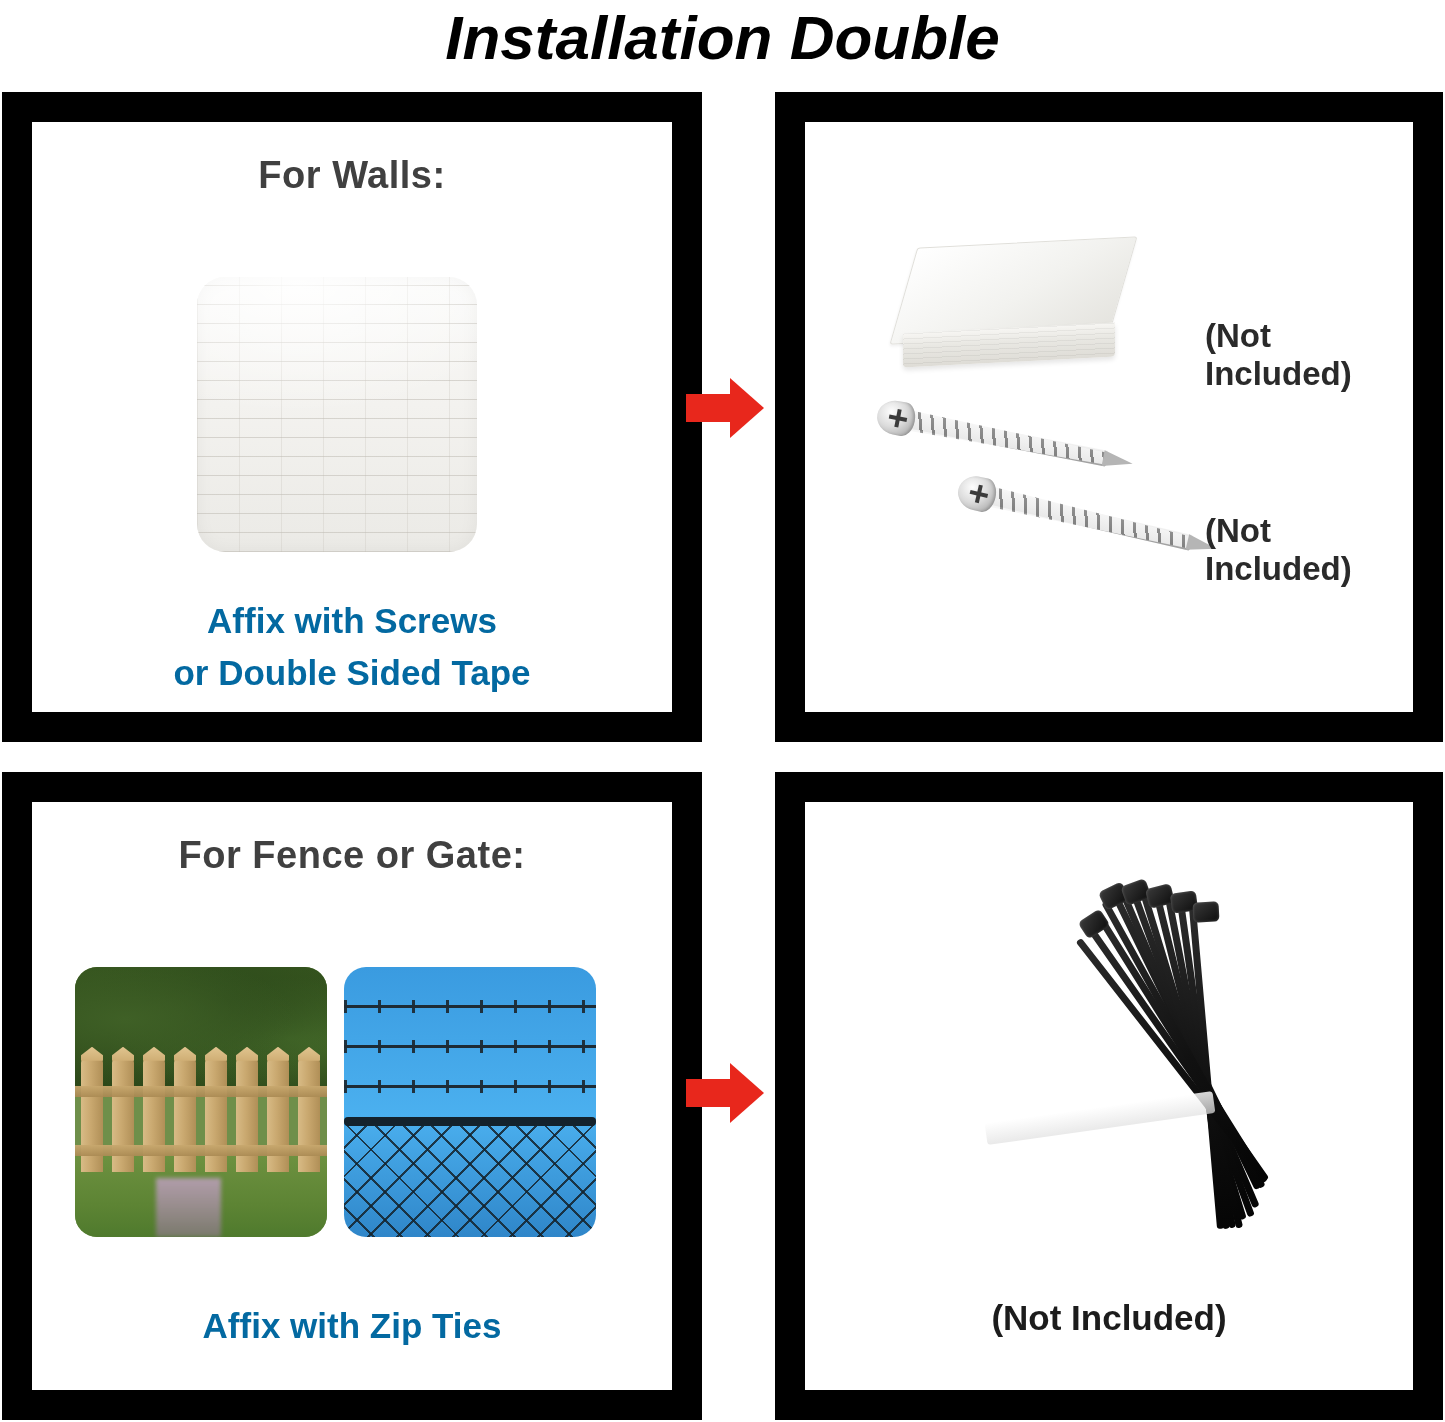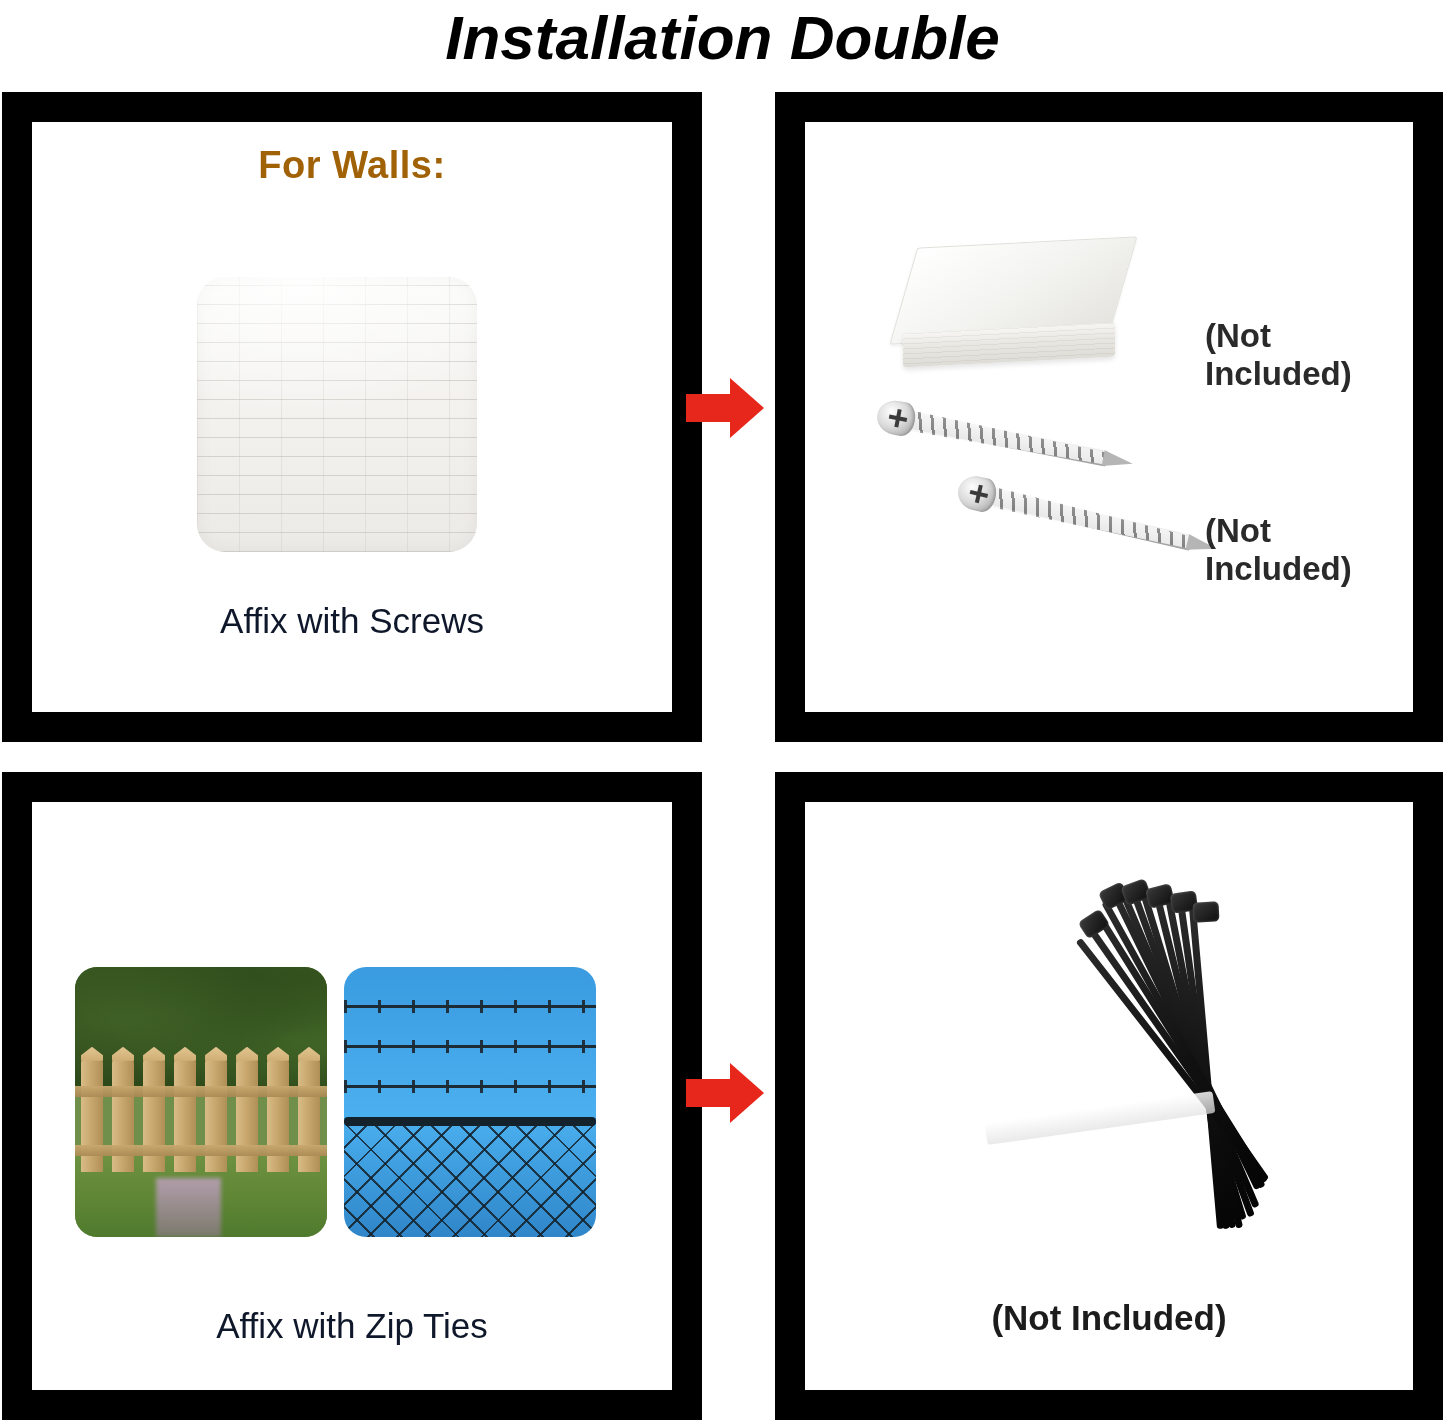--- a/index.html
+++ b/index.html
@@ -47,33 +47,33 @@
 
   #panel-walls      { left: 2px;   top: 92px;  width: 700px; height: 650px; }
   #panel-hardware   { left: 775px; top: 92px;  width: 668px; height: 650px; }
   #panel-fence      { left: 2px;   top: 772px; width: 700px; height: 648px; }
   #panel-zipties    { left: 775px; top: 772px; width: 668px; height: 648px; }
 
   .panel-heading {
     text-align: center;
     font-size: 38px;
     font-weight: bold;
-    color: #a16207;
-    margin-top: 22px;
+    color: #404040;
+    margin-top: 32px;
     letter-spacing: 0.5px;
   }
 
   .panel-caption {
     position: absolute;
     left: 0;
     width: 100%;
     text-align: center;
     font-size: 35px;
-    font-weight: normal;
-    color: #0f172a;
+    font-weight: bold;
+    color: #0369a1;
     line-height: 1.35;
   }
 
   
   .arrow {
     position: absolute;
     width: 0;
     height: 0;
   }
   .arrow-shaft {
@@ -339,20 +339,21 @@
 
 <div class="title">Installation Double</div>
 
 <div class="panel" id="panel-walls">
   <div class="panel-inner">
     <div class="panel-heading">For Walls:</div>
 
     <div class="wall-swatch"></div>
 
     <div class="panel-caption" style="top: 475px;">Affix with Screws</div>
+    <div class="panel-caption" style="top: 527px;">or Double Sided Tape</div>
   </div>
 </div>
 
 <div class="arrow" id="arrow-top">
   <div class="arrow-shaft" style="left:0; top:16px; width:48px; height:28px;"></div>
   <div class="arrow-head" style="left:44px; top:0;"></div>
 </div>
 
 <div class="panel" id="panel-hardware">
   <div class="panel-inner">
@@ -386,20 +387,21 @@
       </div>
     </div>
 
     <div class="not-included" id="not-included-tape">(Not Included)</div>
     <div class="not-included" id="not-included-screw">(Not Included)</div>
   </div>
 </div>
 
 <div class="panel" id="panel-fence">
   <div class="panel-inner">
+    <div class="panel-heading">For Fence or Gate:</div>
 
     <div class="photo" id="photo-wood">
       <div class="wood-scene">
         <div class="wood-hedge"></div>
         <div class="wood-grass"></div>
         <div class="wood-path"></div>
         <div class="picket" style="left: 6px;"></div>
         <div class="picket" style="left: 37px;"></div>
         <div class="picket" style="left: 68px;"></div>
         <div class="picket" style="left: 99px;"></div>

